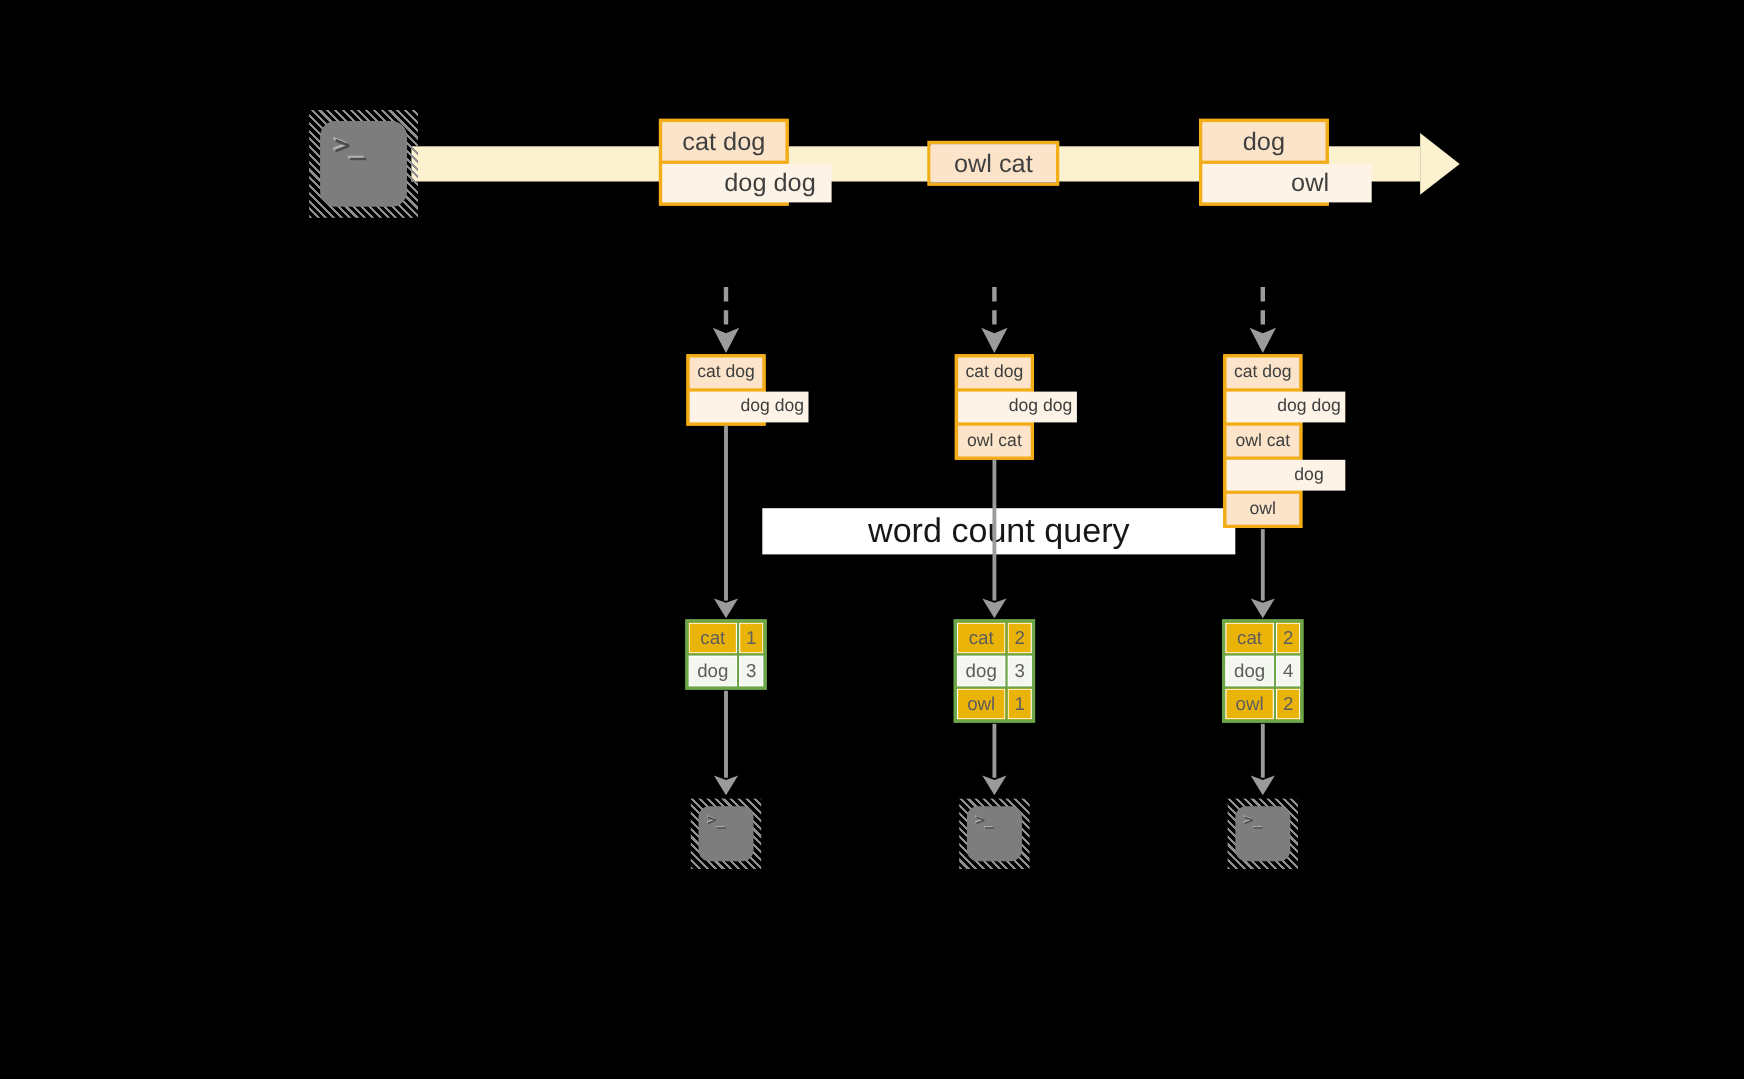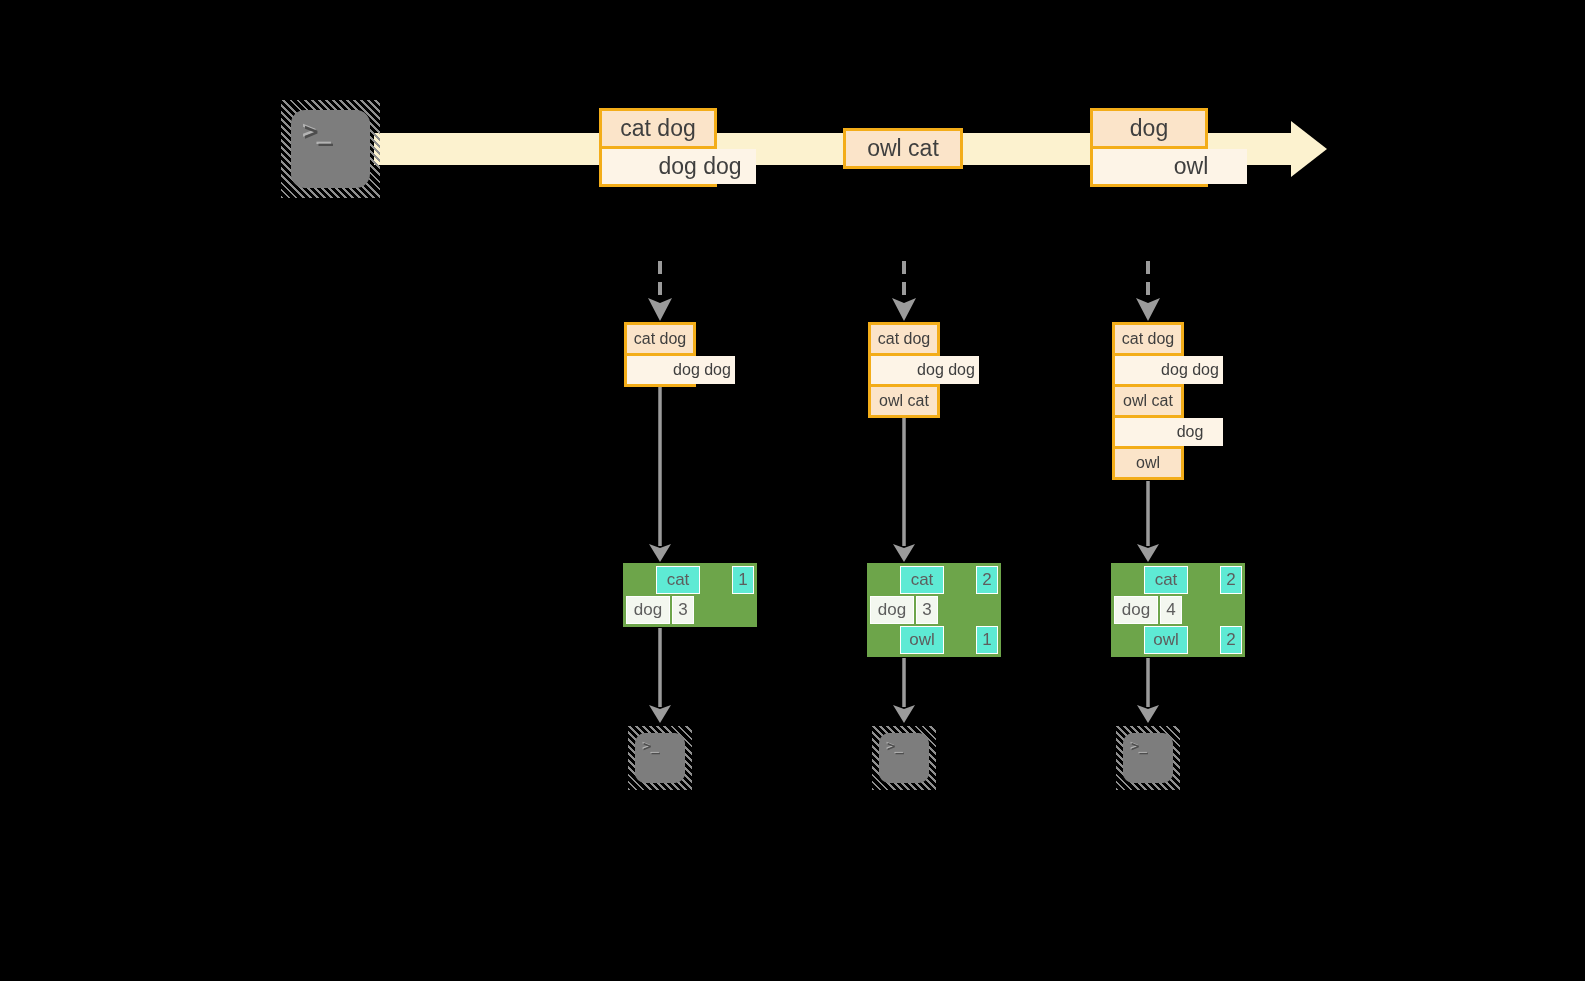--- a/index.html
+++ b/index.html
@@ -33,21 +33,21 @@
             color:#171717;font-size:31px;line-height:42px;text-align:center;font-weight:400;}
 
   
   .wc-table{position:absolute;border:3px solid #6da54a;background:#6da54a;
             display:flex;flex-direction:column;gap:2px;}
   .wc-row{display:flex;gap:2px;}
   .wc-word,.wc-count{height:28px;line-height:28px;text-align:center;font-size:17px;color:#5d5d5d;
                      box-shadow:inset 0 0 0 1px #ffffff;}
   .wc-word{width:44px;}
   .wc-count{width:22px;}
-  .row-a .wc-word,.row-a .wc-count{background:#5eead4;margin-left:30px;}
+  .row-a .wc-word,.row-a .wc-count{background:#eab308;}
   .row-b .wc-word,.row-b .wc-count{background:#f3f7ef;}
   #table-0{left:623px;top:563px;}
   #table-1{left:867px;top:563px;}
   #table-2{left:1111px;top:563px;}
 
   
   .term{position:absolute;background:repeating-linear-gradient(45deg,#8f8f8f 0 2px,transparent 2px 5px);}
   .term-inner{position:absolute;background:#7d7d7d;}
   .term-glyph{position:absolute;font-family:"DejaVu Sans Mono", monospace;font-weight:bold;
               color:#4d4d4d;}
@@ -64,20 +64,21 @@
   
   .arrows{position:absolute;left:0;top:0;pointer-events:none;}
 </style>
 </head>
 <body>
 
 <div class="canvas">
 
   <div class="stream-shaft"></div>
 
+  <div class="querybox">word count query</div>
 
   <div class="term" id="term-src">
     <div class="term-inner">
       <span class="term-glyph">&gt;_</span>
     </div>
   </div>
 
   <div class="batch" id="batch-0">
     <div class="cell fa">cat dog</div>
     <div class="cell fb">dog dog</div>

